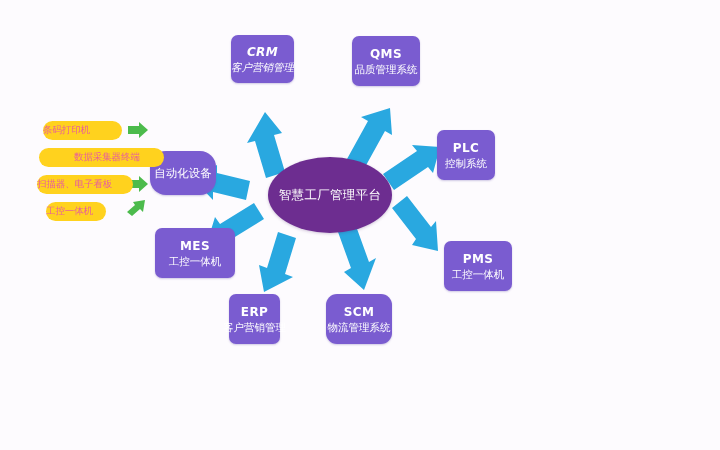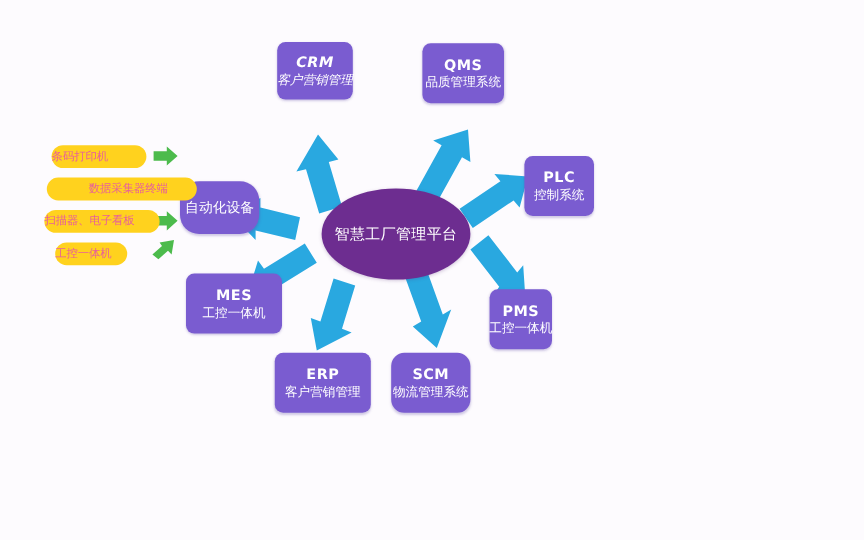--- a/index.html
+++ b/index.html
@@ -159,31 +159,31 @@
   <div class="module" style="left:437px; top:130px; width:58px; height:50px;">
     <span class="code">PLC</span>
     <span class="desc">控制系统</span>
   </div>
 
   <div class="module" style="left:352px; top:36px; width:68px; height:50px;">
     <span class="code">QMS</span>
     <span class="desc">品质管理系统</span>
   </div>
 
-  <div class="module" style="left:408px; top:241px; width:52px; height:50px;">
+  <div class="module" style="left:444px; top:241px; width:68px; height:50px;">
     <span class="code">PMS</span>
     <span class="desc">工控一体机</span>
   </div>
 
   <div class="module" style="left:326px; top:294px; width:66px; height:50px;border-radius:11px;">
     <span class="code">SCM</span>
     <span class="desc">物流管理系统</span>
   </div>
 
-  <div class="module" style="left:229px; top:294px; width:80px; height:50px;text-align:center;">
+  <div class="module" style="left:229px; top:294px; width:51px; height:50px;text-align:center;">
     <span class="code">ERP</span>
     <span class="desc">客户营销管理</span>
   </div>
 
   <div class="module" style="left:155px; top:228px; width:80px; height:50px;">
     <span class="code">MES</span>
     <span class="desc">工控一体机</span>
   </div>
 
   <div class="module single" style="left:150px; top:151px; width:66px; height:44px;border-radius:16px;">

